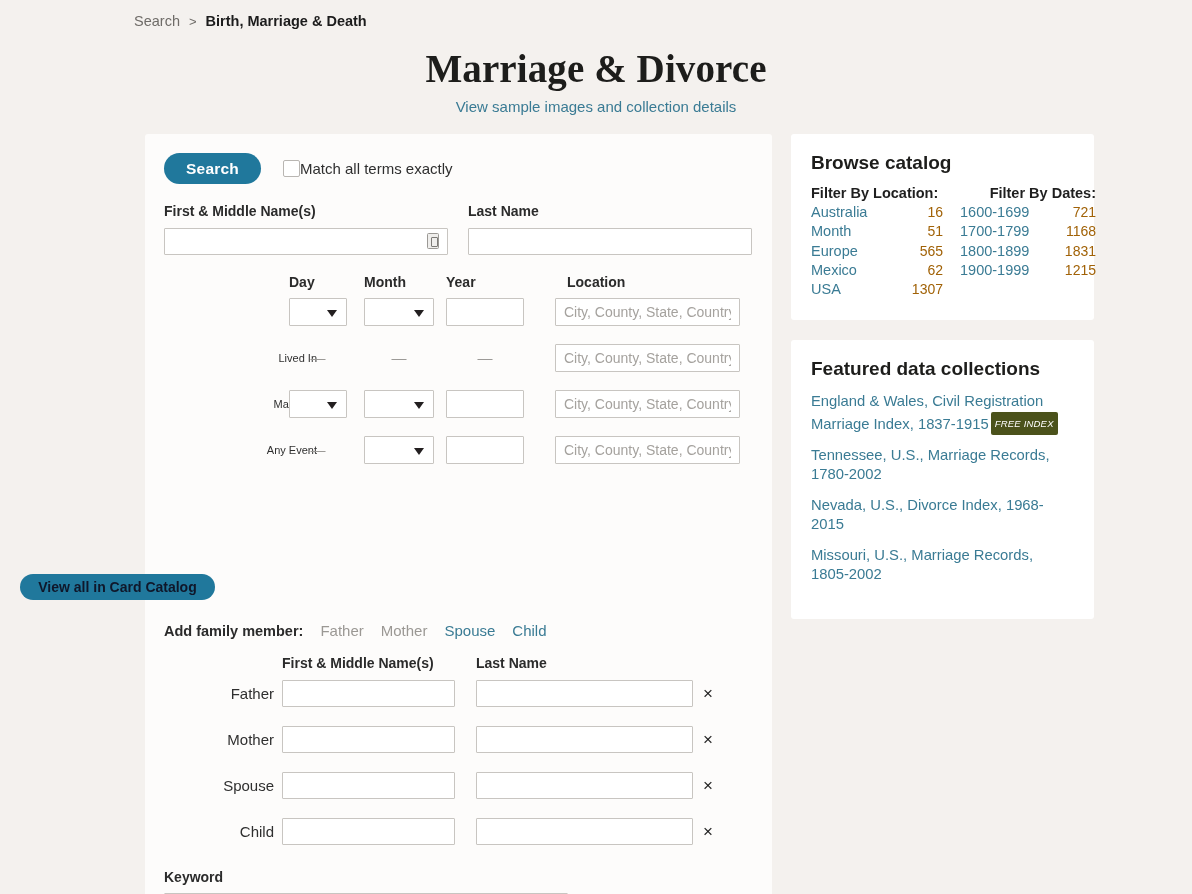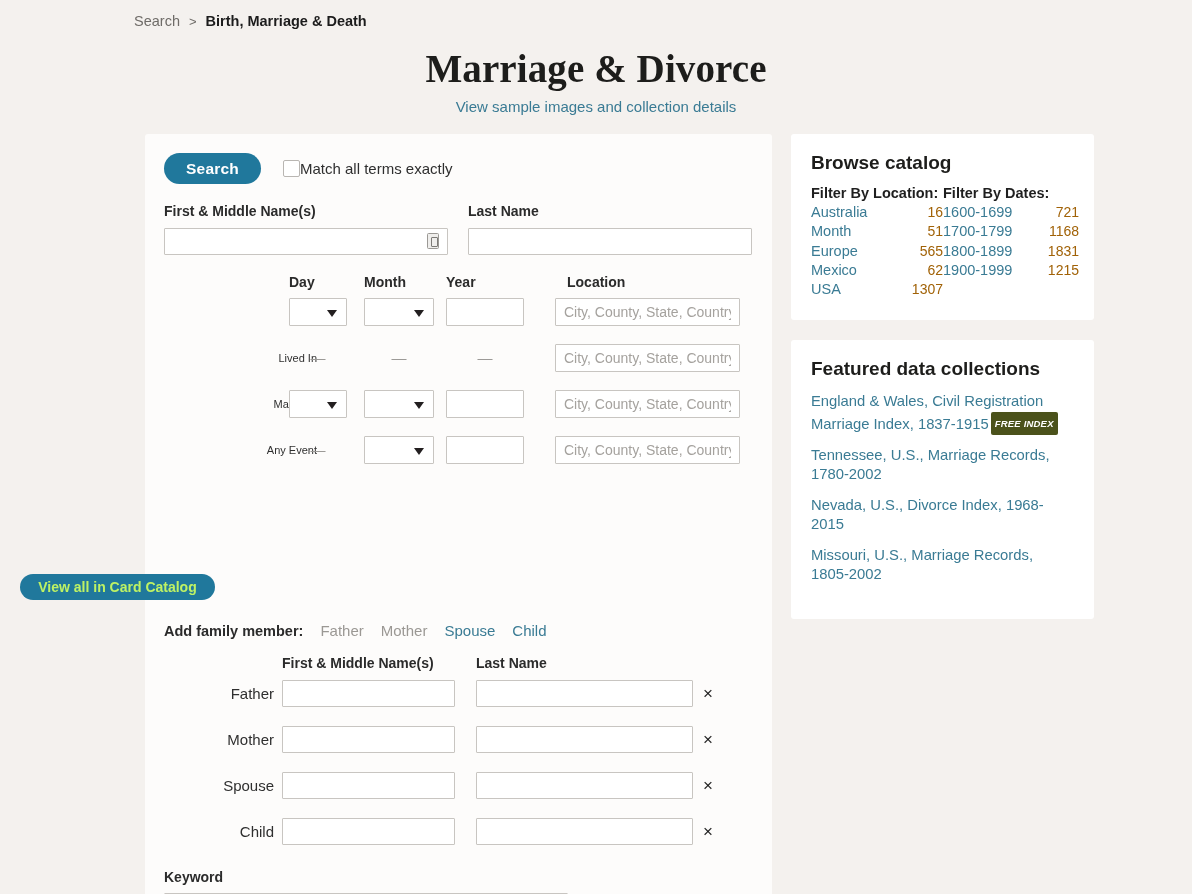--- a/index.html
+++ b/index.html
@@ -273,21 +273,21 @@
     font-weight: bold;
     color: #1d1d1b;
   }
   .catalog-cols {
     position: absolute;
     left: 20px; top: 51px;
     display: flex;
     gap: 0;
   }
   .cat-col { width: 132px; }
-  .cat-col.dates { width: 136px; margin-left: 0; }
+  .cat-col.dates { width: 136px; margin-left: 17px; text-align: right; }
   .cat-head {
     font-size: 14.5px; font-weight: bold; color: #1f1f1f;
     margin-bottom: 2px; white-space: nowrap;
   }
   .cat-row {
     display: flex;
     justify-content: space-between;
     align-items: baseline;
     font-size: 14.5px;
     line-height: 19.3px;
@@ -306,35 +306,35 @@
     line-height: 19.5px;
     color: #3a7b94;
     margin-bottom: 11px;
     cursor: pointer;
   }
   .free-badge {
     display: inline-block;
     background: #4b521b;
     color: #ffffff;
     font-size: 9.5px;
-    font-weight: bold;
+    font-weight: normal;
     font-style: italic;
     letter-spacing: 0.2px;
     padding: 2px 4px 1.5px 4px;
     border-radius: 2px;
     vertical-align: 1.5px;
     margin-left: 2px;
   }
   .catalog-btn {
     position: absolute;
     left: 20px; top: 574px;
     width: 195px; height: 26px;
     border-radius: 14px;
     background: #20789c;
-    color: #bef264;
+    color: #0f172a;
     font-size: 14px;
     font-weight: bold;
     border: none;
     cursor: pointer;
     font-family: "Liberation Sans", sans-serif;
   }
 </style>
 </head>
 <body>
 

